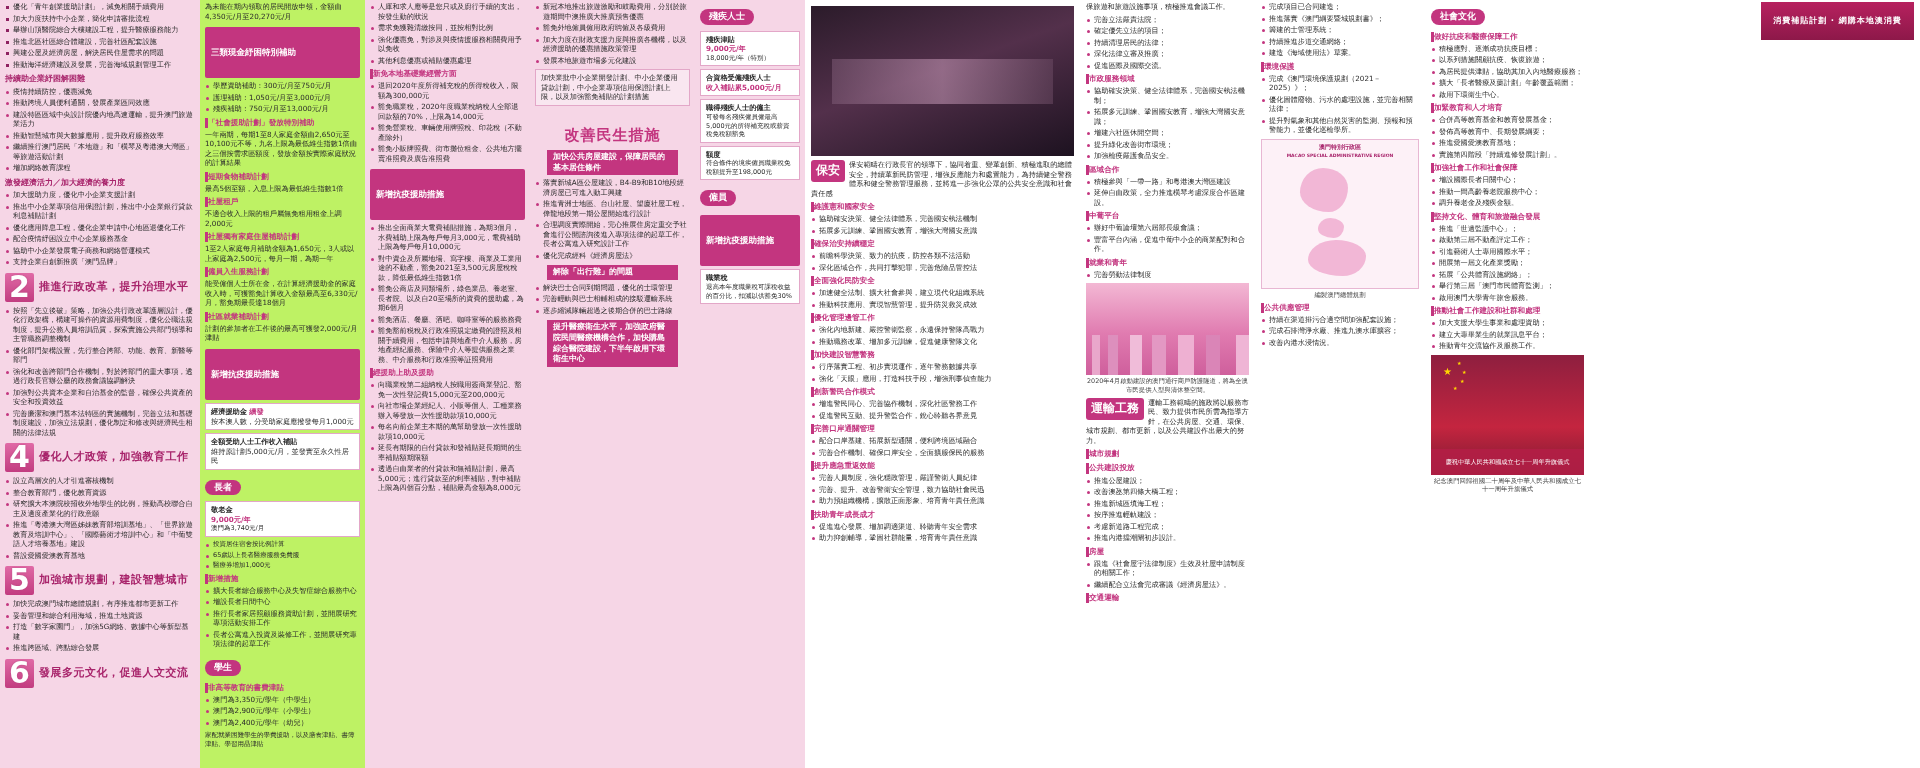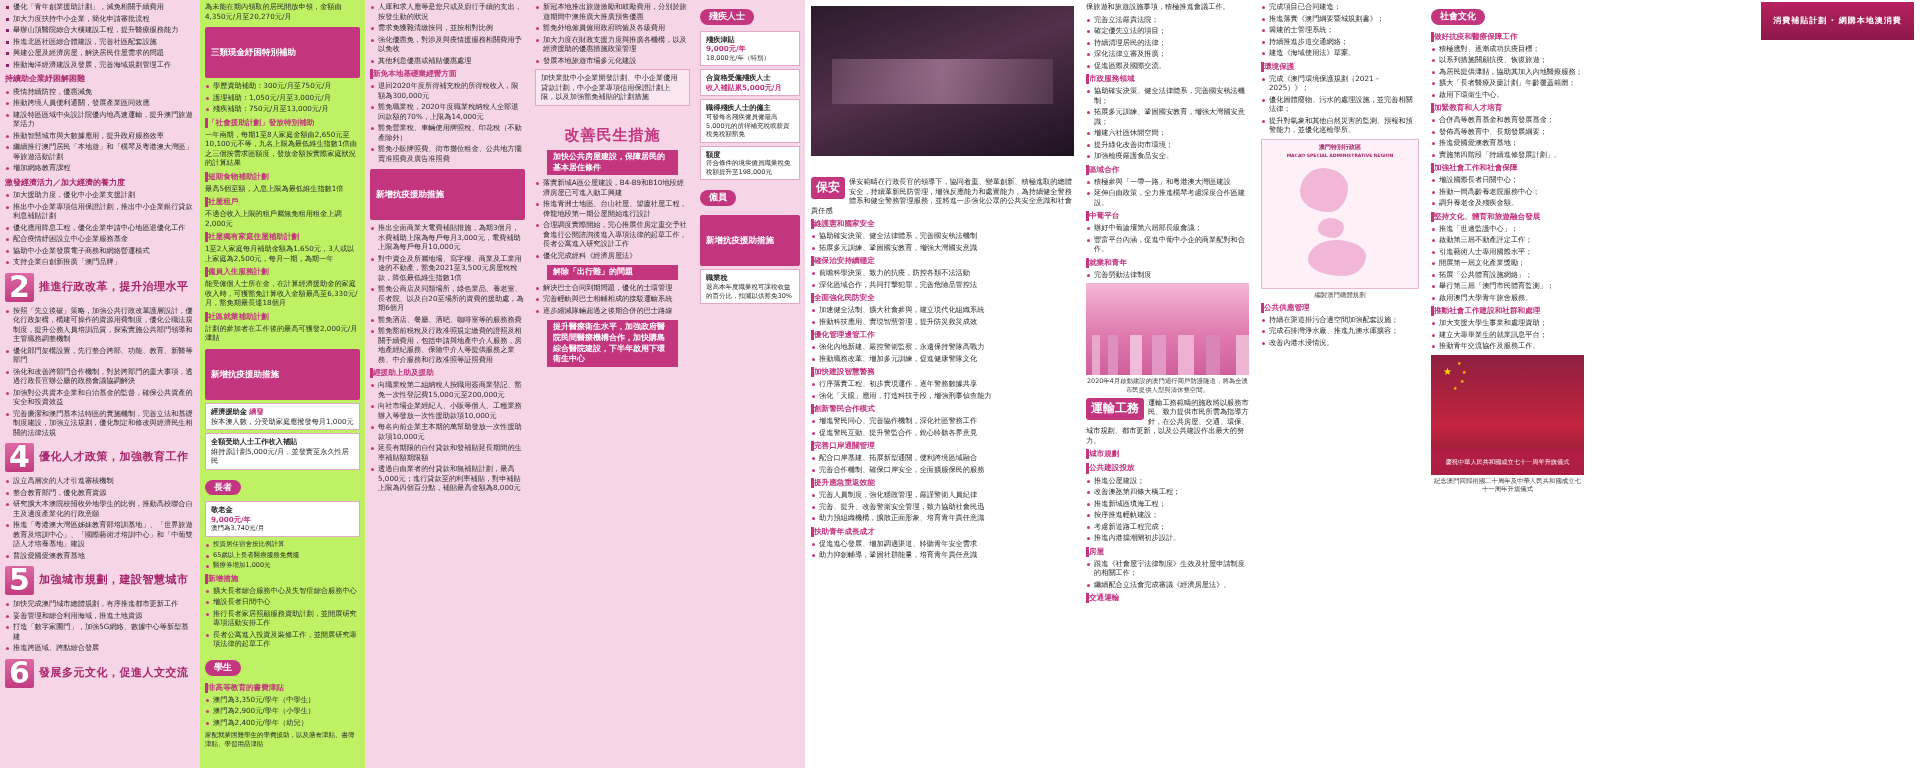--- a/index.html
+++ b/index.html
@@ -360,21 +360,21 @@
       <b>職業稅</b>
       <div class="mini">退高本年度職業稅可課稅收益的百分比，扣減以供豁免30%</div>
     </div>
   </div>
 
   <div class="col c6">
     <div class="imgbox">
       <div class="photo-dark"></div>
     </div>
 
-    <div style="margin-top:21px;">
+    <div style="margin-top:4px;">
       <span class="dropcap">保安</span>
       <span>保安範疇在行政長官的領導下，協同着重、變革創新、積極進取的總體安全，持續革新民防管理，增強反應能力和處置能力，為持續健全警務體系和健全警務管理服務，並將進一步強化公眾的公共安全意識和社會責任感</span>
     </div>
 
     <div class="subhead2">維護憲和國家安全</div>
     <ul>
       <li>協助確安決策、健全法律體系，完善國安執法機制</li>
       <li>拓展多元訓練、鞏固國安教育，增強大灣國安意識</li>
     </ul>
 

